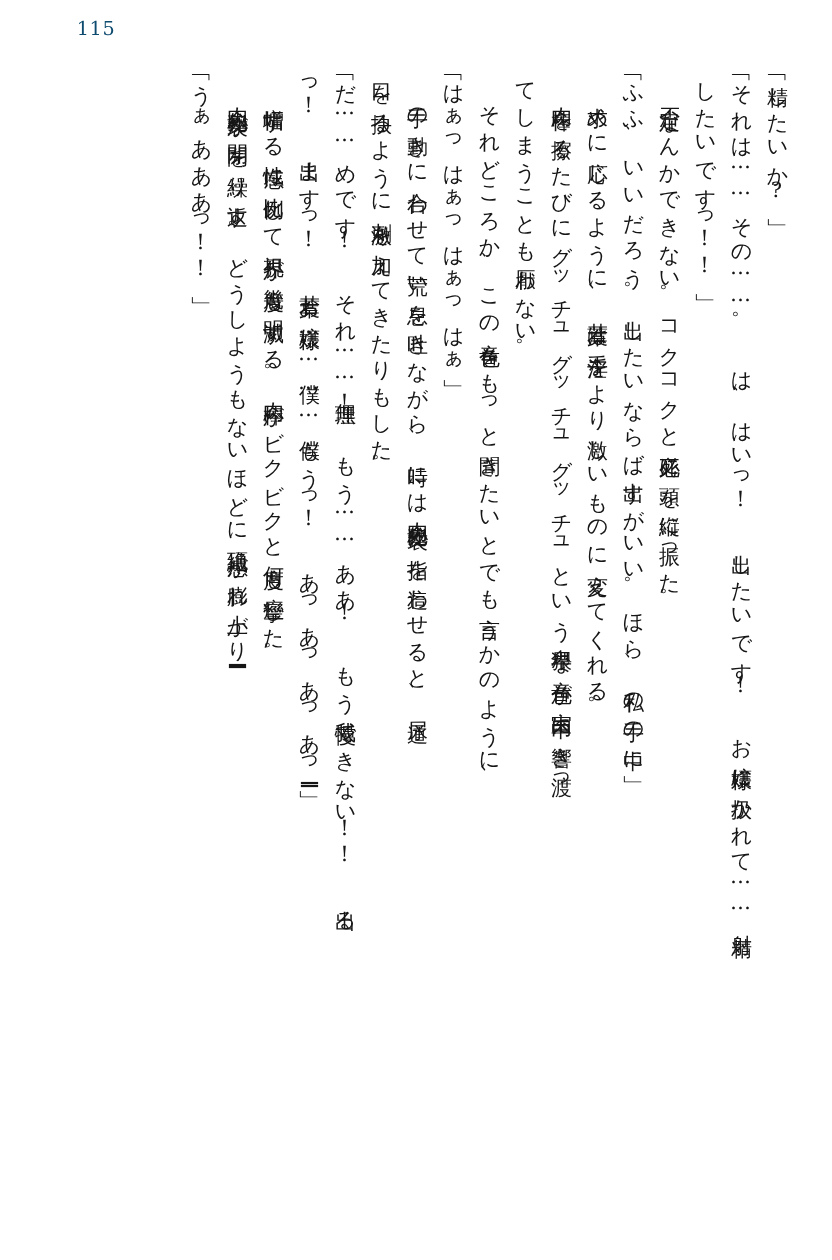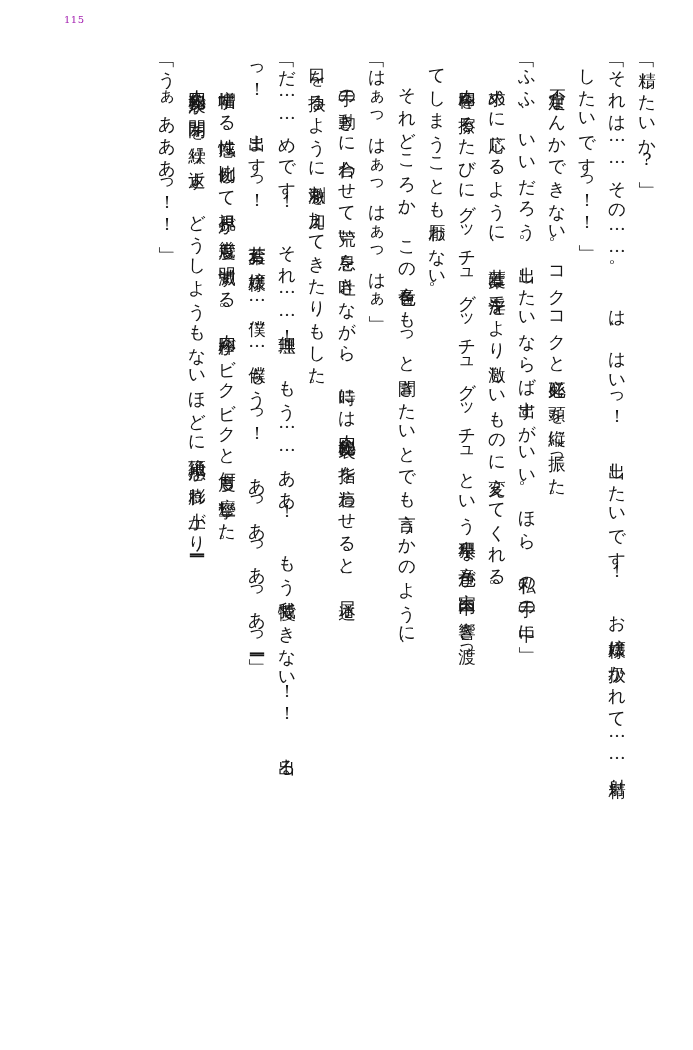--- a/index.html
+++ b/index.html
@@ -13,23 +13,23 @@
     height: 1050px;
     background: #ffffff;
     overflow: hidden;
     font-family: "DejaVu Serif", "Liberation Serif", serif;
     color: #111111;
   }
   .page-number {
     position: absolute;
     top: 14px;
     left: 64px;
-    font-size: 10px;
+    font-size: 16px;
     letter-spacing: 0.5px;
-    color: #a21caf;
+    color: #0c4a6e;
     font-family: "DejaVu Serif", "Liberation Serif", serif;
   }
   .body-area {
     position: absolute;
     top: 56px;
     left: 38px;
     right: 38px;
     bottom: 30px;
     display: flex;
     flex-direction: row-reverse;

